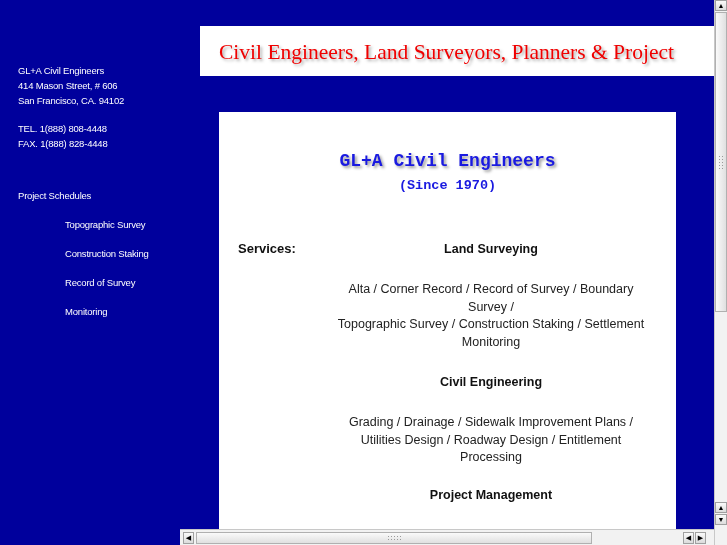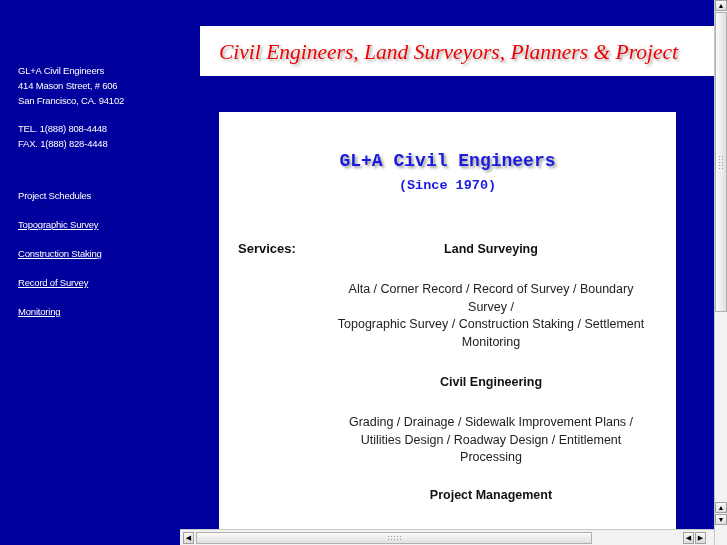--- a/index.html
+++ b/index.html
@@ -12,28 +12,28 @@
       position: absolute; left: 18px; top: 63px; width: 170px;
       color: #ffffff; font-size: 9.5px; letter-spacing: -0.2px;
     }
     .addr-line { line-height: 15px; white-space: nowrap; }
     .gap { height: 13px; }
     .nav { position: absolute; left: 18px; top: 188px; }
     .nav-item {
       display: block; color: #ffffff; font-size: 9.5px; letter-spacing: -0.2px;
       height: 29px; line-height: 15px; white-space: nowrap;
     }
-    .nav-item.link { text-decoration: underline; cursor: pointer; }
+    .nav-item.link { cursor: pointer; margin-left: 47px; }
     .banner {
       position: absolute; left: 200px; top: 26px; width: 515px; height: 50px;
       background: #ffffff; overflow: hidden;
     }
     .banner-text {
       position: absolute; left: 19px; top: 14px; white-space: nowrap;
-      font-family: "Liberation Serif", serif; font-style: italic; font-size: 21.5px;
+      font-family: "Liberation Serif", serif; font-size: 21.5px;
       color: #f00000; text-shadow: 2px 2px 3px #aaaaaa;
     }
     .content {
       position: absolute; left: 219px; top: 112px; width: 457px; height: 421px;
       background: #ffffff; overflow: hidden;
     }
     .title-main {
       position: absolute; left: 0; width: 100%; top: 39px; text-align: center;
       font-family: "Liberation Mono", monospace; font-weight: bold; font-size: 18px;
       color: #1a1ae0; text-shadow: 2px 2px 3px #999999;

